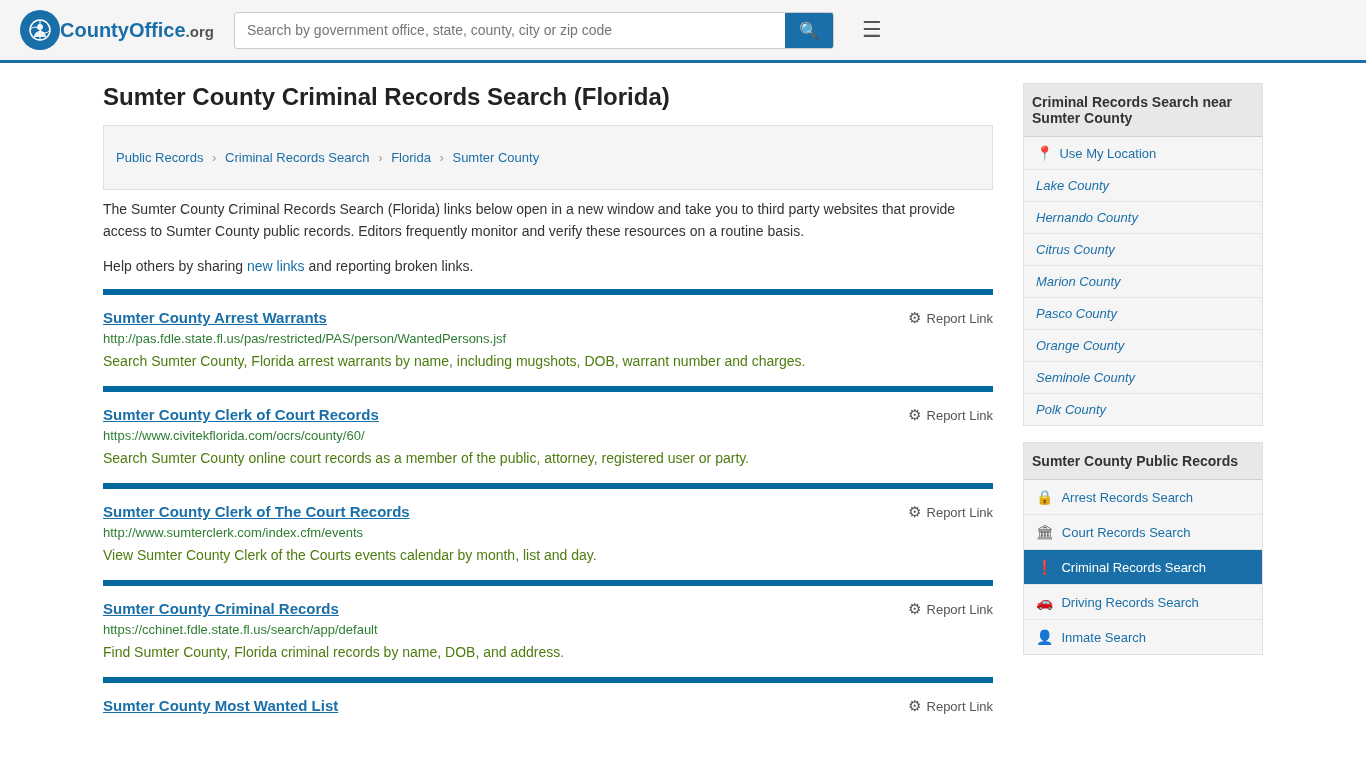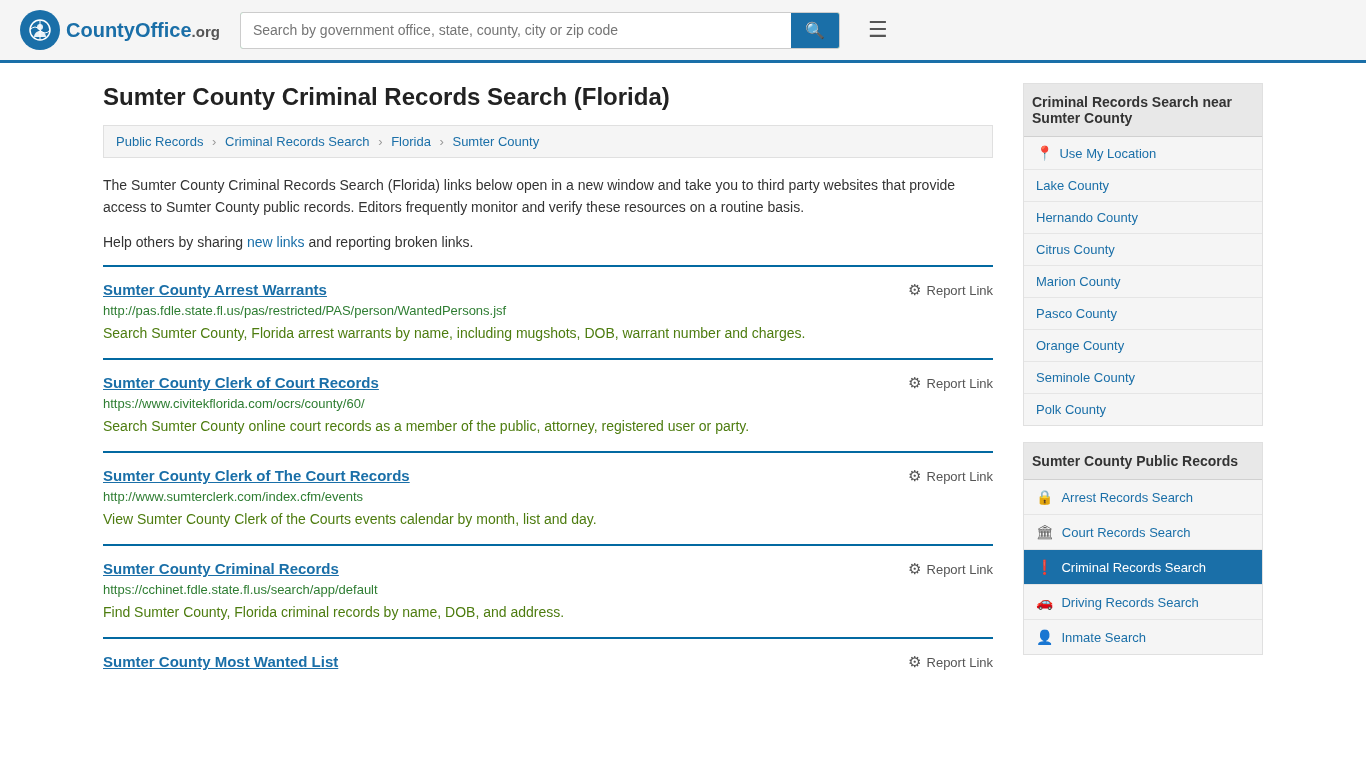--- a/index.html
+++ b/index.html
@@ -10,21 +10,20 @@
       background: #f5f5f5;
       border-bottom: 3px solid #1a6fa8;
       padding: 10px 20px;
       display: flex;
       align-items: center;
       gap: 20px;
     }
     #logo-area {
       display: flex;
       align-items: center;
-      gap: 6px;
       text-decoration: none;
       color: #333;
       font-size: 18px;
     }
     #logo-icon {
       width: 40px;
       height: 40px;
       background: #1a6fa8;
       border-radius: 50%;
       display: flex;
@@ -85,40 +84,40 @@
       font-size: 24px;
       font-weight: bold;
       color: #222;
       margin-bottom: 14px;
     }
 
     
     #breadcrumb {
       background: #f5f5f5;
       border: 1px solid #e0e0e0;
-      padding: 8px 12px;
-      font-size: 13px;
-      margin-bottom: 16px;
+      padding: 24px 12px;
+      font-size: 13px;
+      margin-bottom: 8px;
       color: #555;
     }
     #breadcrumb a { color: #1a6fa8; text-decoration: none; }
     #breadcrumb span { margin: 0 5px; color: #999; }
 
     
     .desc-para {
       font-size: 14px;
       color: #333;
       line-height: 1.6;
       margin-bottom: 12px;
     }
     .desc-para a { color: #1a6fa8; text-decoration: none; }
 
     
     .record-item {
-      border-top: 2px solid #0369a1;
+      border-top: 6px solid #0369a1;
       padding: 14px 0;
     }
     .record-header {
       display: flex;
       justify-content: space-between;
       align-items: flex-start;
       margin-bottom: 4px;
     }
     .record-title {
       font-size: 15px;
@@ -158,21 +157,21 @@
       margin-bottom: 16px;
     }
     .sidebar-section-title {
       background: #e8e8e8;
       padding: 10px 8px;
       font-size: 14px;
       font-weight: bold;
       color: #333;
       border-bottom: 1px solid #d0d0d0;
     }
-    .sidebar-list { list-style: none; }
+    .sidebar-list { list-style: none; font-style: italic; }
     .sidebar-list li {
       border-bottom: 1px solid #e5e5e5;
     }
     .sidebar-list li:last-child { border-bottom: none; }
     .sidebar-list a {
       display: block;
       padding: 8px 12px;
       color: #1a6fa8;
       text-decoration: none;
       font-size: 13px;

